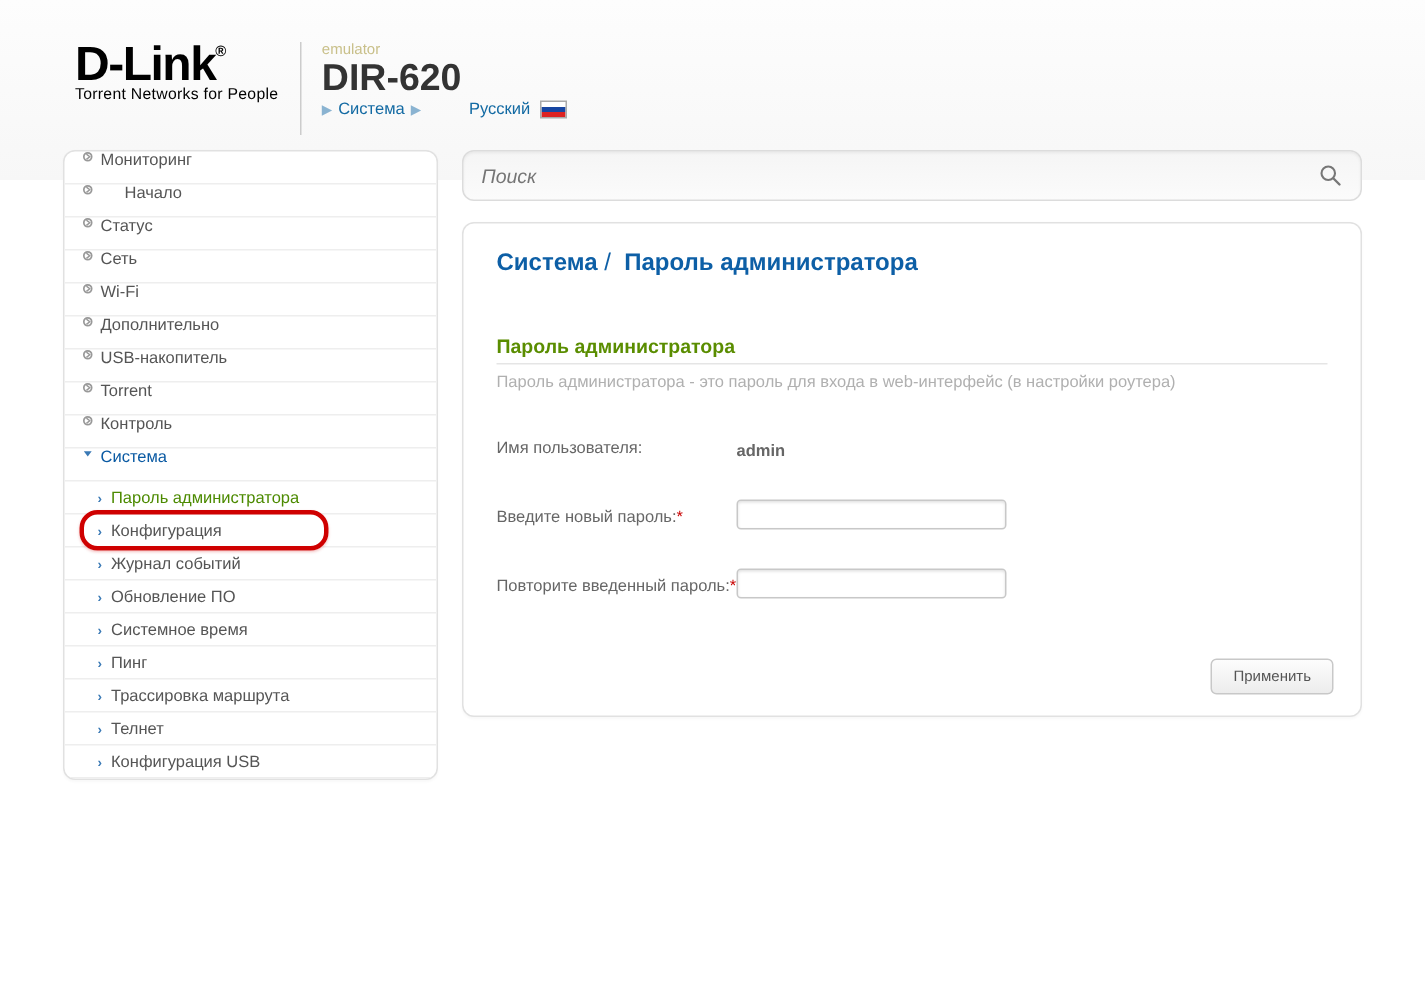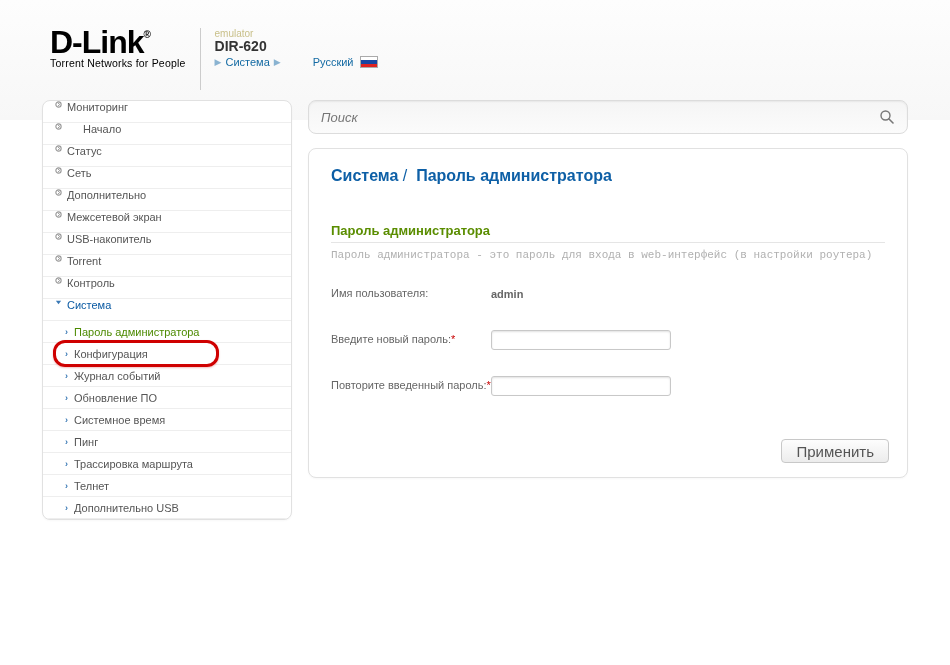--- a/index.html
+++ b/index.html
@@ -7,21 +7,21 @@
 body { background: linear-gradient(#fdfdfd, #f7f7f7 120px, #fff 120px); }
 
 
 .header { display: flex; align-items: flex-start; padding: 28px 0 0 50px; height: 100px; }
 .logo-block { padding-right: 14px; border-right: 1px solid #ccc; height: 62px; }
 .logo-dlink { font-family: "Arial Black", Arial, sans-serif; font-size: 32px; font-weight: 900; letter-spacing: -1px; color: #000; line-height: 0.9; }
 .logo-dlink sup { font-size: 10px; vertical-align: top; position: relative; top: 2px; }
 .logo-tag { font-size: 10.5px; color: #000; letter-spacing: .2px; }
 .model-block { padding-left: 14px; }
 .emul { font-size: 10px; color: #c9c08a; }
-.model { font-size: 14px; font-weight: bold; color: #333; line-height: 1.05; }
+.model { font-size: 25px; font-weight: bold; color: #333; line-height: 1.05; }
 .crumbs { font-size: 11px; color: #136aa3; margin-top: 2px; display: flex; align-items: center; gap: 4px; }
 .crumbs .tri { color: #8ab3d1; font-size: 9px; }
 .flag { display:inline-block; width: 18px; height: 12px; vertical-align: middle; background: linear-gradient(#fff 0 33%, #1746a2 33% 66%, #d22 66% 100%); border:1px solid #aaa; margin-left:2px;}
 
 
 .page { display: flex; gap: 16px; padding: 0 42px 10px 42px; }
 .sidebar { width: 250px; }
 .main { flex: 1; }
 
 
@@ -37,28 +37,28 @@
 
 
 .searchbar { height:34px; border:1px solid #dcdcdc; border-radius:8px; background:linear-gradient(#f5f5f5,#fbfbfb); display:flex; align-items:center; padding:0 12px; box-shadow: inset 0 1px 2px rgba(0,0,0,.06); }
 .searchbar input { flex:1; border:none; background:transparent; outline:none; font-style:italic; color:#bfbfbf; font-size:13px; }
 .mag-icon svg { width:16px; height:16px; display:block; }
 
 .content-panel { margin-top:14px; padding:18px 22px 20px 22px; min-height:330px; position:relative; }
 .breadcrumb { font-size:16px; font-weight:bold; color:#0d5fa6; margin-bottom:38px; }
 .breadcrumb .sep { color:#0d5fa6; font-weight:normal;}
 .section-title { color:#5a8d00; font-size:13px; font-weight:bold; padding-bottom:4px; border-bottom:1px solid #e5e5e5; }
-.section-desc { color:#b0b0b0; font-size:11px; margin:6px 0 10px 0;font-family:Liberation Mono, monospace; }
-.form-row { display:flex; align-items:center; min-height:26px; font-size:11px; color:#666; margin-top:20px;}
+.section-desc { color:#b0b0b0; font-size:11px; margin:6px 0 10px 0; }
+.form-row { display:flex; align-items:flex-end; min-height:26px; font-size:11px; color:#666; margin-top:20px;}
 .form-row .lbl { width:160px; line-height:1.25; }
 .form-row .req { color:#c80000; }
 .form-row .val { color:#666;font-weight:bold; }
 .form-row input[type="password"] { width:180px; height:20px; border:1px solid #c8c8c8; border-radius:3px; padding:0 4px; box-shadow:inset 0 1px 2px rgba(0,0,0,.12); background:#fff; }
 .apply-bar { position:absolute; right:18px; bottom:14px; }
-.btn { height:24px; padding:0 14px; font-size:15px; color:#555; background:linear-gradient(#fdfdfd,#ececec); border:1px solid #c8c8c8; border-radius:4px; cursor:pointer; }
+.btn { height:24px; padding:0 14px; font-size:10px; color:#555; background:linear-gradient(#fdfdfd,#ececec); border:1px solid #c8c8c8; border-radius:4px; cursor:pointer; }
 
 </style>
 </head>
 <body>
 
 <div class="header">
   <div class="logo-block">
     <div class="logo-dlink">
       <span>D-Link</span><sup>®</sup>
     </div>
@@ -117,30 +117,30 @@
           </span>
           <span style="margin-left: 4px;">Сеть</span>
         </div>
         <div class="nav-row">
           <span class="bullet">
             <svg viewBox="0 0 8 8">
               <circle cx="4" cy="4" r="3" fill="none" stroke="#999" stroke-width="1.3"></circle>
               <path d="M3 2 L5.5 4 L3 6" fill="none" stroke="#999" stroke-width="1.1"></path>
             </svg>
           </span>
+          <span style="margin-left: 4px;">Wi-Fi</span>
+        </div>
+        <div class="nav-row">
+          <span class="bullet">
+            <svg viewBox="0 0 8 8">
+              <circle cx="4" cy="4" r="3" fill="none" stroke="#999" stroke-width="1.3"></circle>
+              <path d="M3 2 L5.5 4 L3 6" fill="none" stroke="#999" stroke-width="1.1"></path>
+            </svg>
+          </span>
           <span style="margin-left: 4px;">Дополнительно</span>
-        </div>
-        <div class="nav-row">
-          <span class="bullet">
-            <svg viewBox="0 0 8 8">
-              <circle cx="4" cy="4" r="3" fill="none" stroke="#999" stroke-width="1.3"></circle>
-              <path d="M3 2 L5.5 4 L3 6" fill="none" stroke="#999" stroke-width="1.1"></path>
-            </svg>
-          </span>
-          <span style="margin-left: 4px;">Межсетевой экран</span>
         </div>
         <div class="nav-row">
           <span class="bullet">
             <svg viewBox="0 0 8 8">
               <circle cx="4" cy="4" r="3" fill="none" stroke="#999" stroke-width="1.3"></circle>
               <path d="M3 2 L5.5 4 L3 6" fill="none" stroke="#999" stroke-width="1.1"></path>
             </svg>
           </span>
           <span style="margin-left: 4px;">USB-накопитель</span>
         </div>
@@ -198,21 +198,21 @@
         <div class="sub-row">
           <span class="chev" style="font-weight: bold;">›</span>
           <span>Трассировка маршрута</span>
         </div>
         <div class="sub-row">
           <span class="chev" style="font-weight: bold;">›</span>
           <span>Телнет</span>
         </div>
         <div class="sub-row">
           <span class="chev" style="font-weight: bold;">›</span>
-          <span>Дополнительно USB</span>
+          <span>Конфигурация USB</span>
         </div>
       </div>
   </div>
 
   <div class="main">
     <div class="searchbar">
       <input type="text" placeholder="Поиск" style="">
       <span class="mag-icon">
         <svg viewBox="0 0 16 16">
             <circle cx="6.5" cy="6.5" r="4.5" fill="none" stroke="#777" stroke-width="1.4"></circle>

